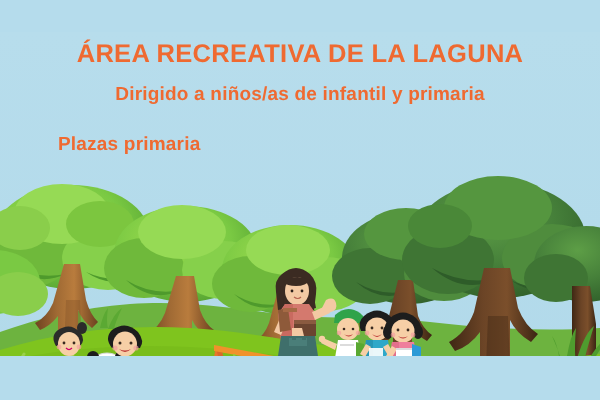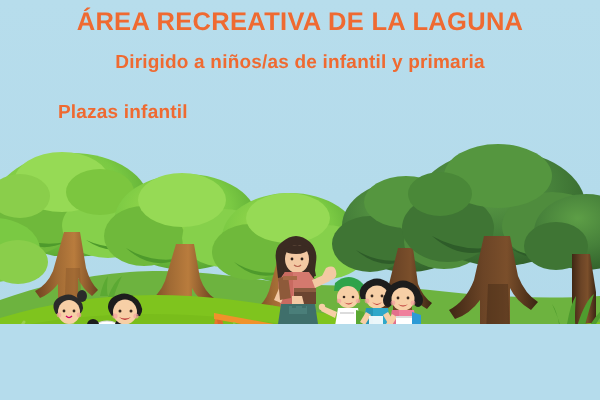--- a/index.html
+++ b/index.html
@@ -5,20 +5,21 @@
 <style>
   html,body{margin:0;padding:0;}
   body{
     width:600px;height:400px;overflow:hidden;
     font-family:"Liberation Sans",sans-serif;
     background:#b5dcec;
   }
   #poster{
     position:relative;width:600px;height:324px;overflow:hidden;
     background:#b5dcec;
+    margin-top:32px;
   }
   .layer{position:absolute;left:0;top:0;width:600px;height:400px;}
   .txt{position:absolute;left:0;width:600px;text-align:center;
        font-weight:bold;color:#ef6a31;letter-spacing:.2px;
        text-rendering:geometricPrecision;}
   #title{top:8px;font-size:25.5px;letter-spacing:.3px;}
   #subtitle{top:52px;font-size:19px;text-align:center;}
   #limited{top:102px;font-size:19px;text-align:left;left:58px;width:auto;}
 </style>
 </head>
@@ -385,15 +386,15 @@
         <ellipse cx="577" cy="400" rx="6" ry="3" fill="#2b4d8a"></ellipse>
       </g>
 
     </g>
   </svg>
 
   <div class="txt" id="title">ÁREA RECREATIVA DE LA LAGUNA</div>
 
   <div class="txt" id="subtitle">Dirigido a niños/as de infantil y primaria</div>
 
-  <div class="txt" id="limited">Plazas infantil</div>
+  <div class="txt" id="limited">Plazas primaria</div>
 
 </div>
 
 </body></html>

